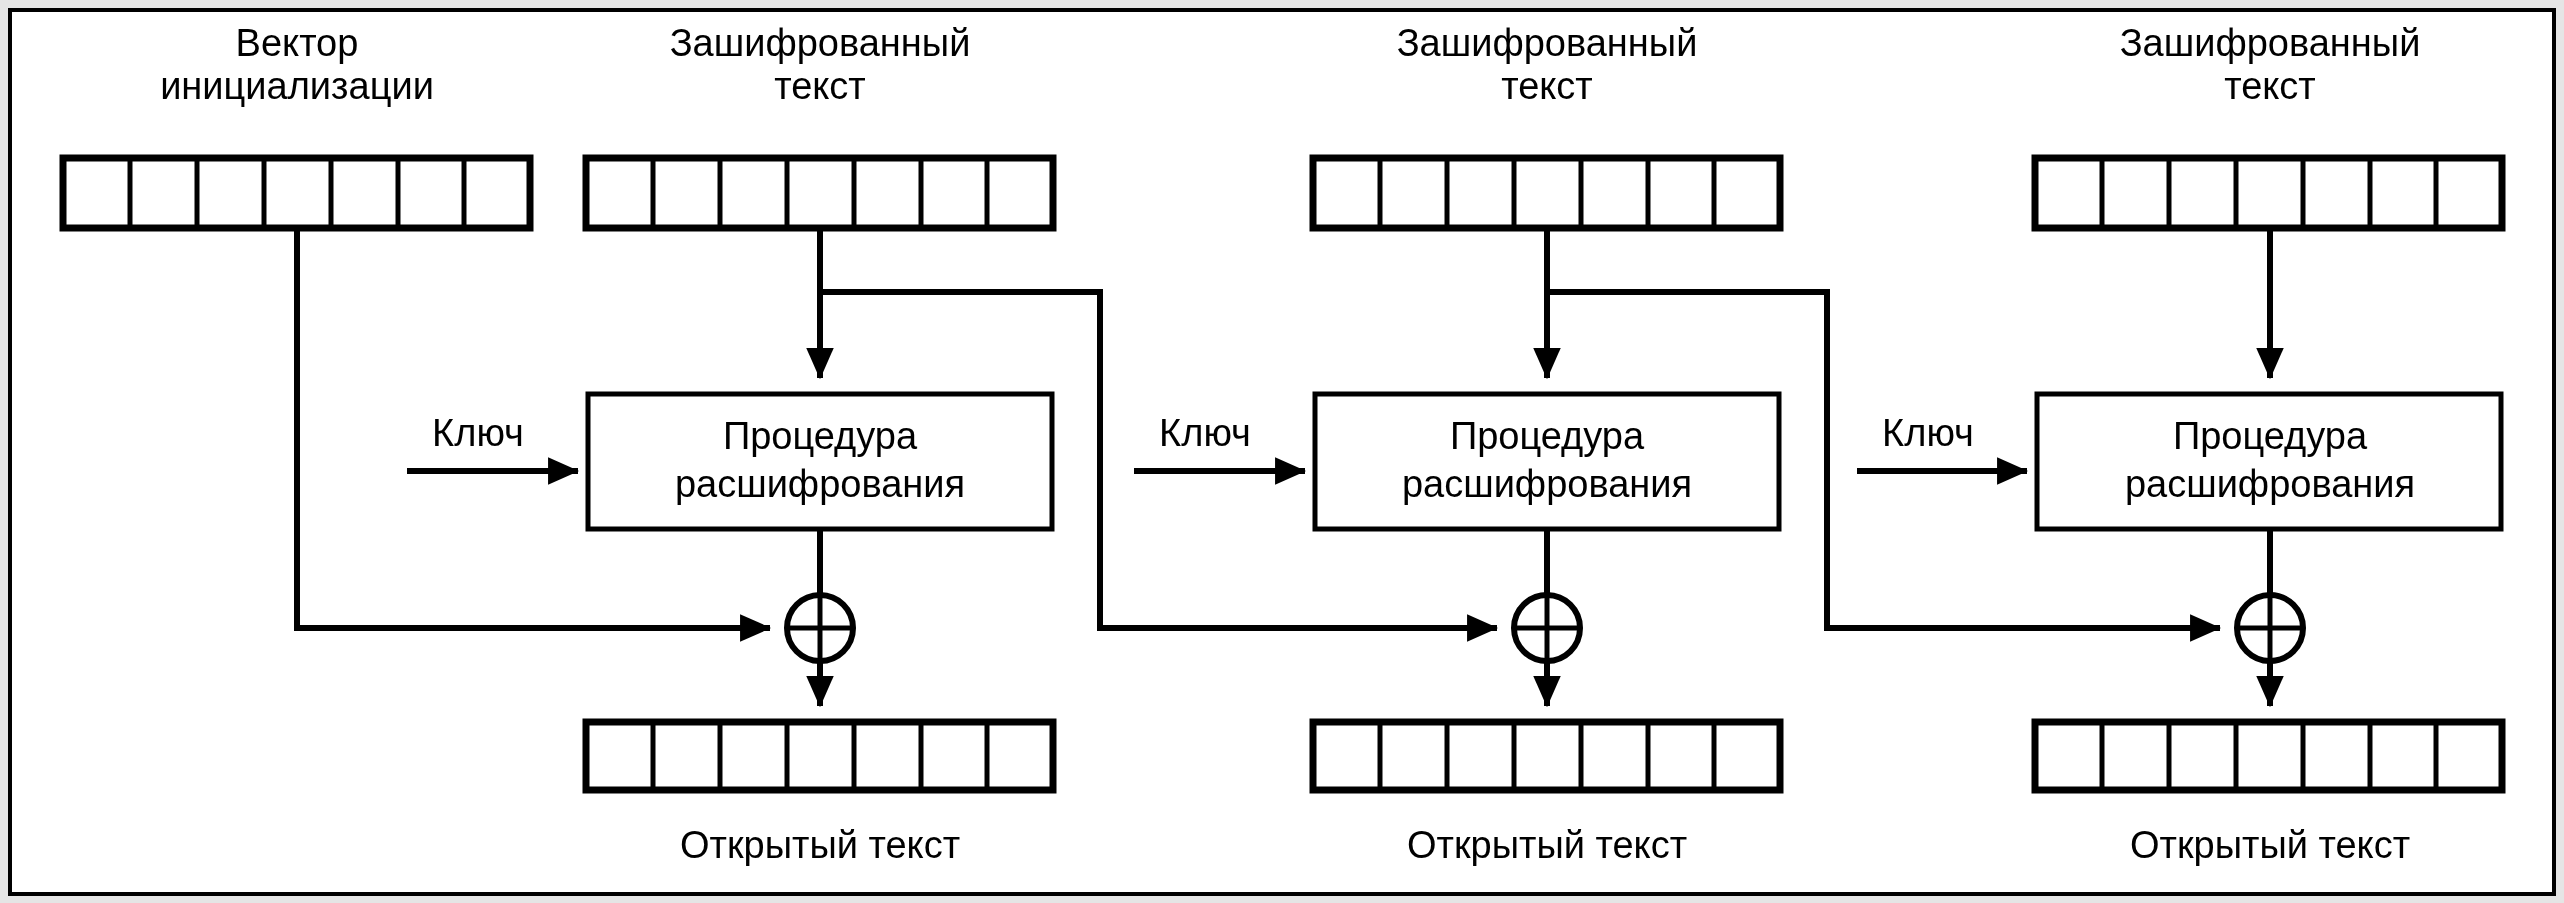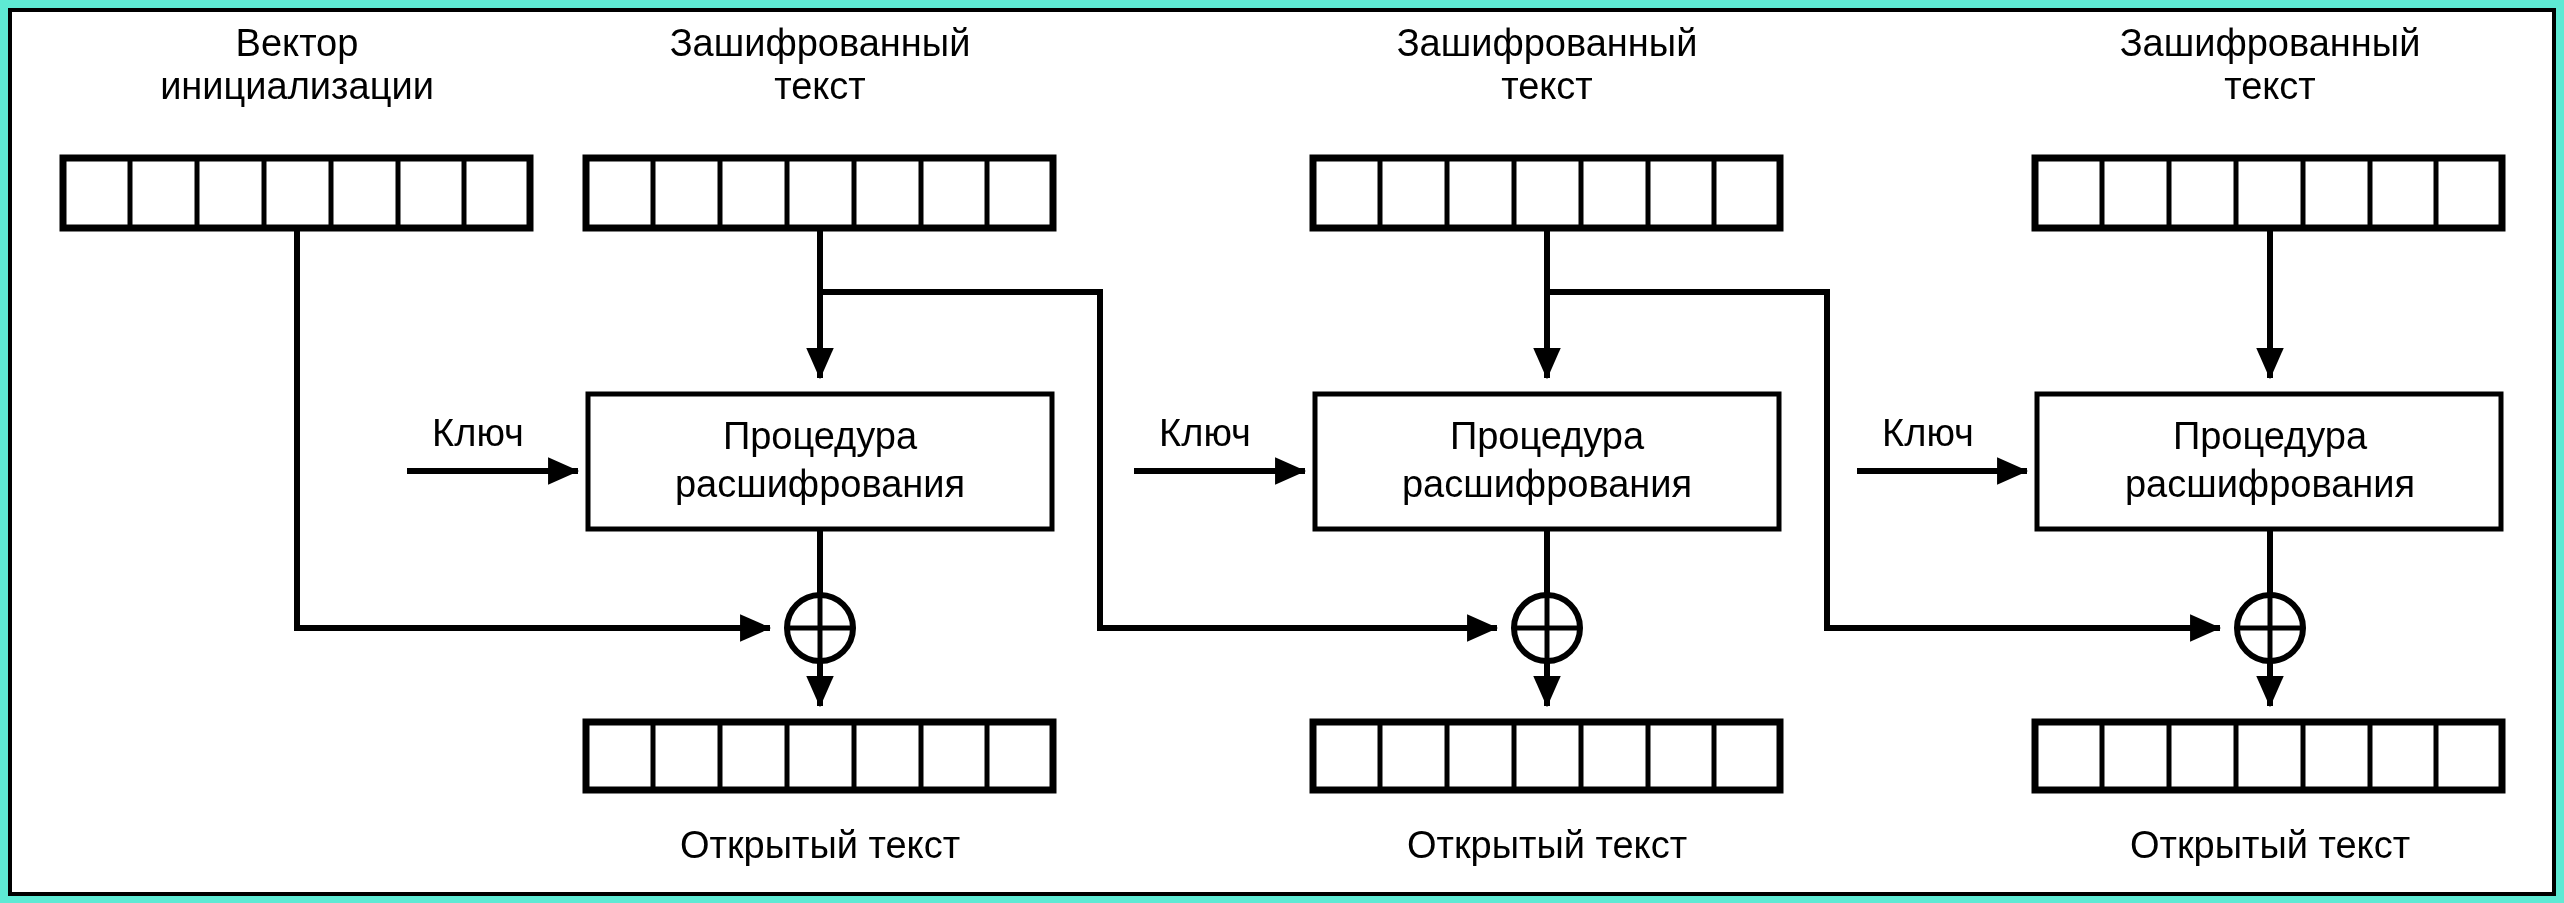--- a/index.html
+++ b/index.html
@@ -1,17 +1,17 @@
 <!DOCTYPE html>
 <html><head>
 <meta charset="utf-8">
 <style>
   html,body{margin:0;padding:0;background:#ffffff;}
   body{font-family:"Liberation Sans","DejaVu Sans",sans-serif;}
-  #stage{position:relative;width:2564px;height:903px;background:#5eead4;overflow:hidden;}
+  #stage{position:relative;width:2564px;height:903px;background:#e5e5e5;overflow:hidden;}
   svg{display:block;}
   .lbl{font-family:"Liberation Sans","DejaVu Sans",sans-serif;font-size:38px;fill:#000;}
   .lbl-box{font-family:"Liberation Sans","DejaVu Sans",sans-serif;font-size:38px;fill:#000;}
 </style>
 </head>
 <body>
 
 <div id="stage">
 <svg width="2564" height="903" viewBox="0 0 2564 903" xmlns="http://www.w3.org/2000/svg">
 

